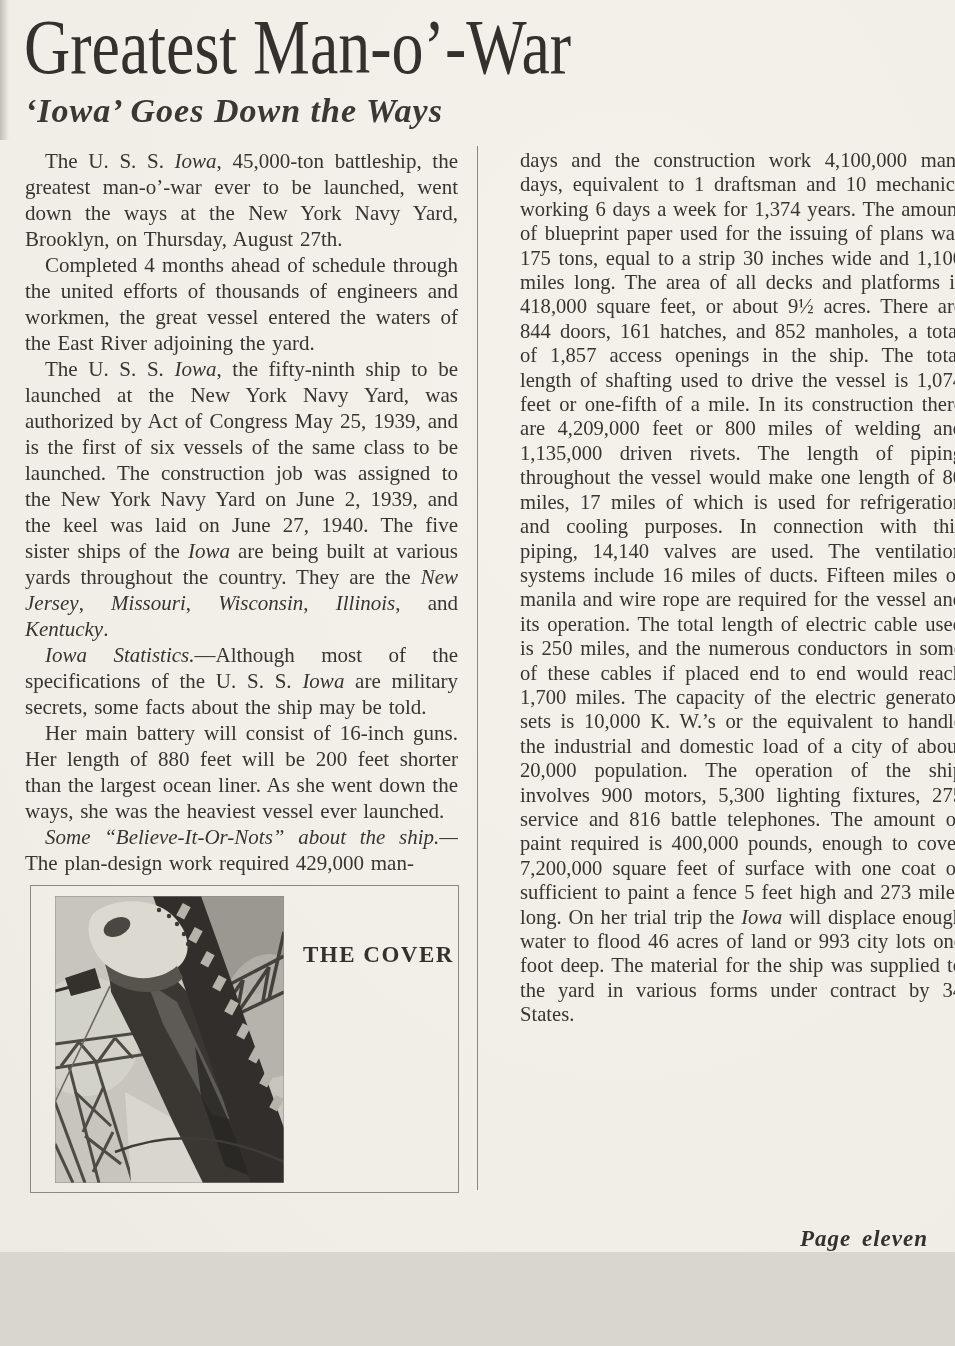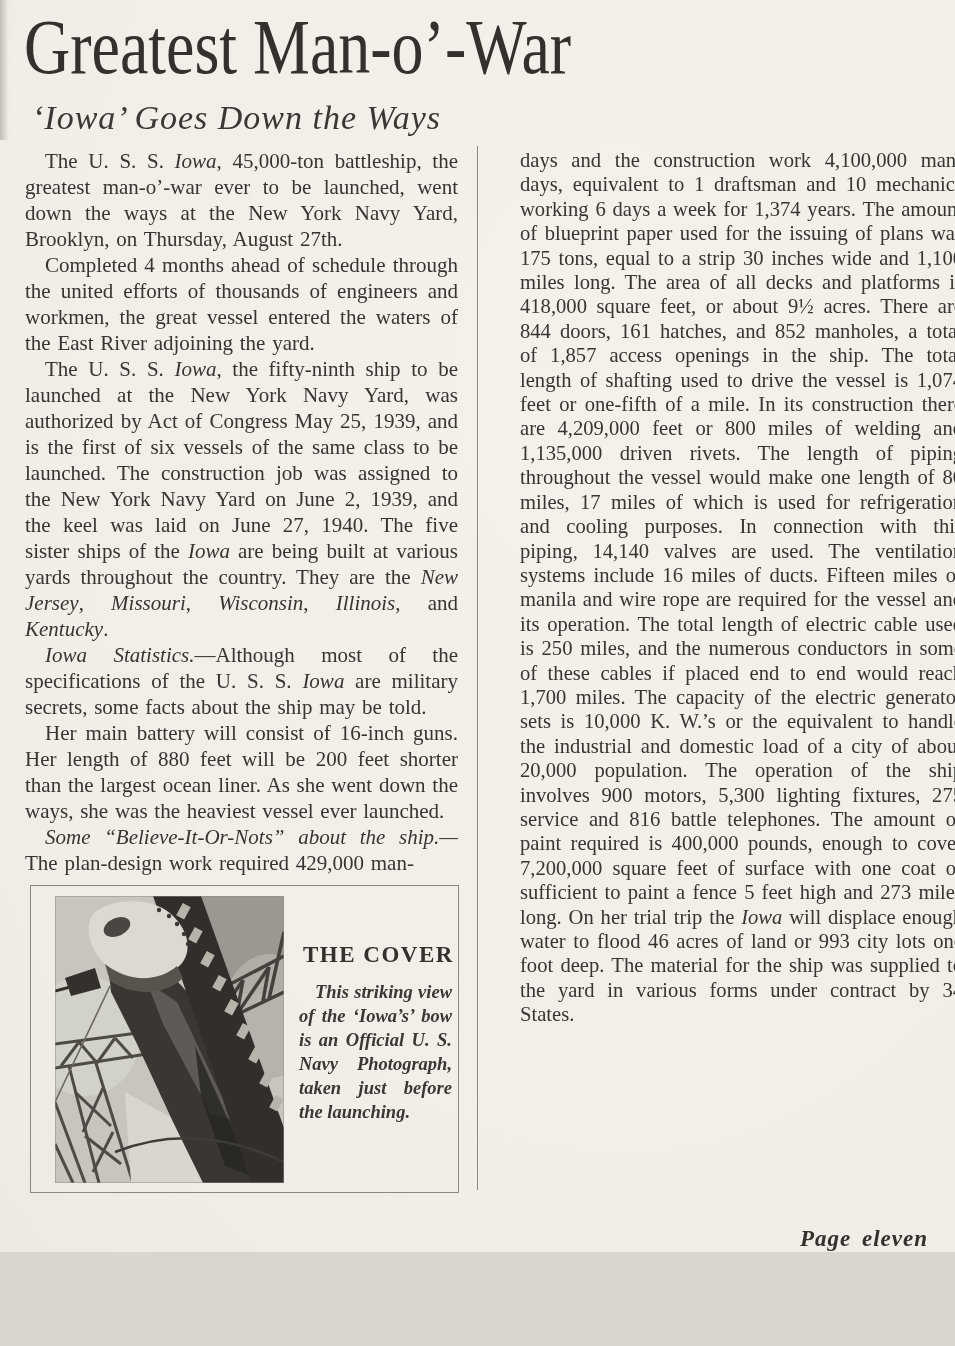--- a/index.html
+++ b/index.html
@@ -21,22 +21,22 @@
     position:absolute;left:0;top:0;width:9px;height:140px;
     background:linear-gradient(to right, rgba(70,68,62,.28), rgba(70,68,62,0));
   }
   .title{
     position:absolute;left:24px;top:2px;margin:0;
     font-size:78px;font-weight:400;white-space:nowrap;
     transform:scaleX(.82);transform-origin:left top;
     letter-spacing:0;color:#33302d;
   }
   .subtitle{
-    position:absolute;left:25px;top:92px;margin:7px;
-    font-size:34px;font-weight:400;font-style:italic;
+    position:absolute;left:25px;top:92px;margin:0;
+    font-size:34px;font-weight:700;font-style:italic;
     letter-spacing:1px;white-space:nowrap;color:#3a3734;
   }
   .col{
     position:absolute;top:148px;
     text-align:justify;
   }
   .col-left{left:25px;width:433px;font-size:21px;line-height:26px;}
   .col-right{left:520px;width:443px;font-size:20.6px;line-height:24.4px;}
   .para{margin:0;word-spacing:1.5px;}
   .para.indent{text-indent:20px;}
@@ -171,19 +171,18 @@
 
       <polygon points="10,82 40,72 46,92 16,100" fill="#34312d"></polygon>
       <line x1="0" y1="95" x2="34" y2="86" stroke="#34312d" stroke-width="3"></line>
       <line x1="55" y1="90" x2="0" y2="206" stroke="#6a6660" stroke-width="1.6"></line>
 
       <path d="M60,256 Q140,224 229,266" stroke="#3f3c37" stroke-width="2.5" fill="none"></path>
 
       <rect x="0" y="0" width="229" height="287" fill="none" stroke="#8f8c84" stroke-width="1"></rect>
     </svg>
     <div class="cover-heading">THE COVER</div>
-    <div class="cover-caption">This striking view of the ‘Iowa’s’ bow is an Official U. S. Navy Photograph, taken just before the launching.</div>
   </div>
 
   <div class="page-number">Page eleven</div>
   <div class="footer-motto">KEEP YOUR OWN COUNSEL</div>
 
 </div>
 
 </body></html>

